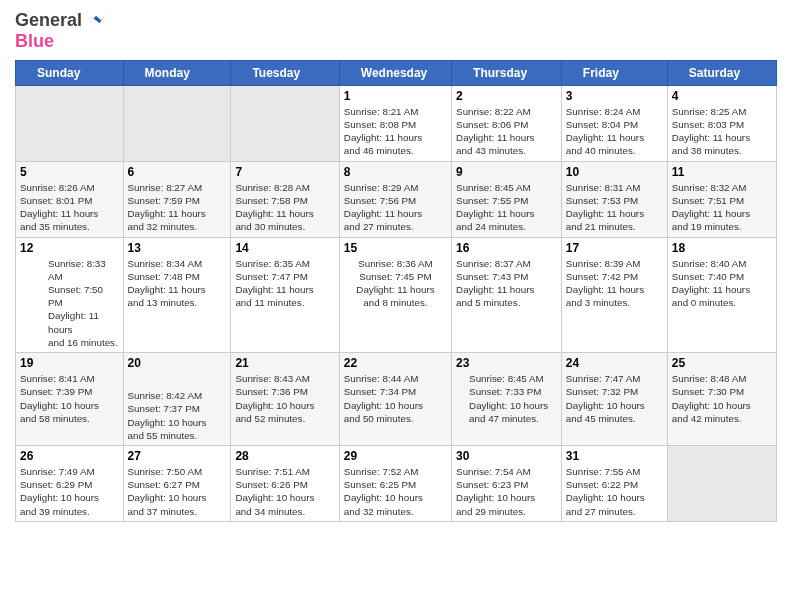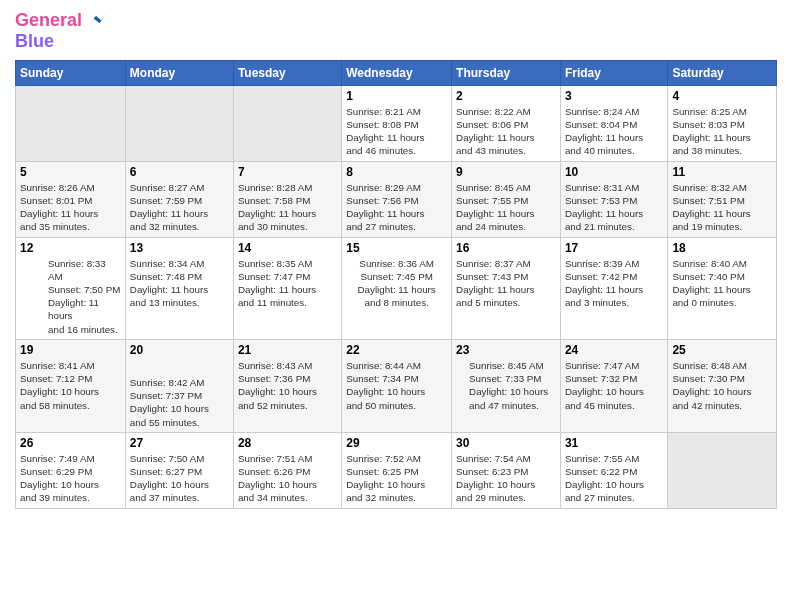--- a/index.html
+++ b/index.html
@@ -24,24 +24,24 @@
     .logo {
       display: flex;
       align-items: center;
     }
     .logo-text {
       font-size: 18px;
       font-weight: bold;
       line-height: 1.1;
     }
     .logo-general {
+      color: #404040;
+    }
+    .logo-blue {
       color: #ec4899;
-    }
-    .logo-blue {
-      color: #8b5cf6;
     }
     .logo-icon {
       width: 22px;
       height: 22px;
       margin-left: 3px;
     }
     .title-area {
       text-align: right;
     }
     .month-title {
@@ -54,21 +54,21 @@
       color: #555;
     }
     .calendar {
       width: 100%;
       border-collapse: collapse;
       font-size: 10.5px;
     }
     .calendar th {
       background-color: #3a6bbf;
       color: #fff;
-      padding: 5px 4px;
+      padding: 5px 21px;
       text-align: left;
       font-size: 12px;
       font-weight: bold;
       border: 1px solid #2a5baf;
     }
     .calendar td {
       border: 1px solid #ccc;
       vertical-align: top;
       padding: 3px 4px;
       width: 113px;
@@ -259,21 +259,21 @@
             <div class="day-info" style="white-space: pre-line;">Sunrise: 8:40 AM
 Sunset: 7:40 PM
 Daylight: 11 hours
 and 0 minutes.</div>
           </td>
         </tr>
         <tr>
           <td>
             <div class="day-number">19</div>
             <div class="day-info" style="white-space: pre-line;">Sunrise: 8:41 AM
-Sunset: 7:12 PM
+Sunset: 7:39 PM
 Daylight: 10 hours
 and 58 minutes.</div>
           </td>
           <td>
             <div class="day-number">20</div>
             <div class="day-info" style="white-space: pre-line; margin-top: 19px;">Sunrise: 8:42 AM
 Sunset: 7:37 PM
 Daylight: 10 hours
 and 55 minutes.</div>
           </td>

